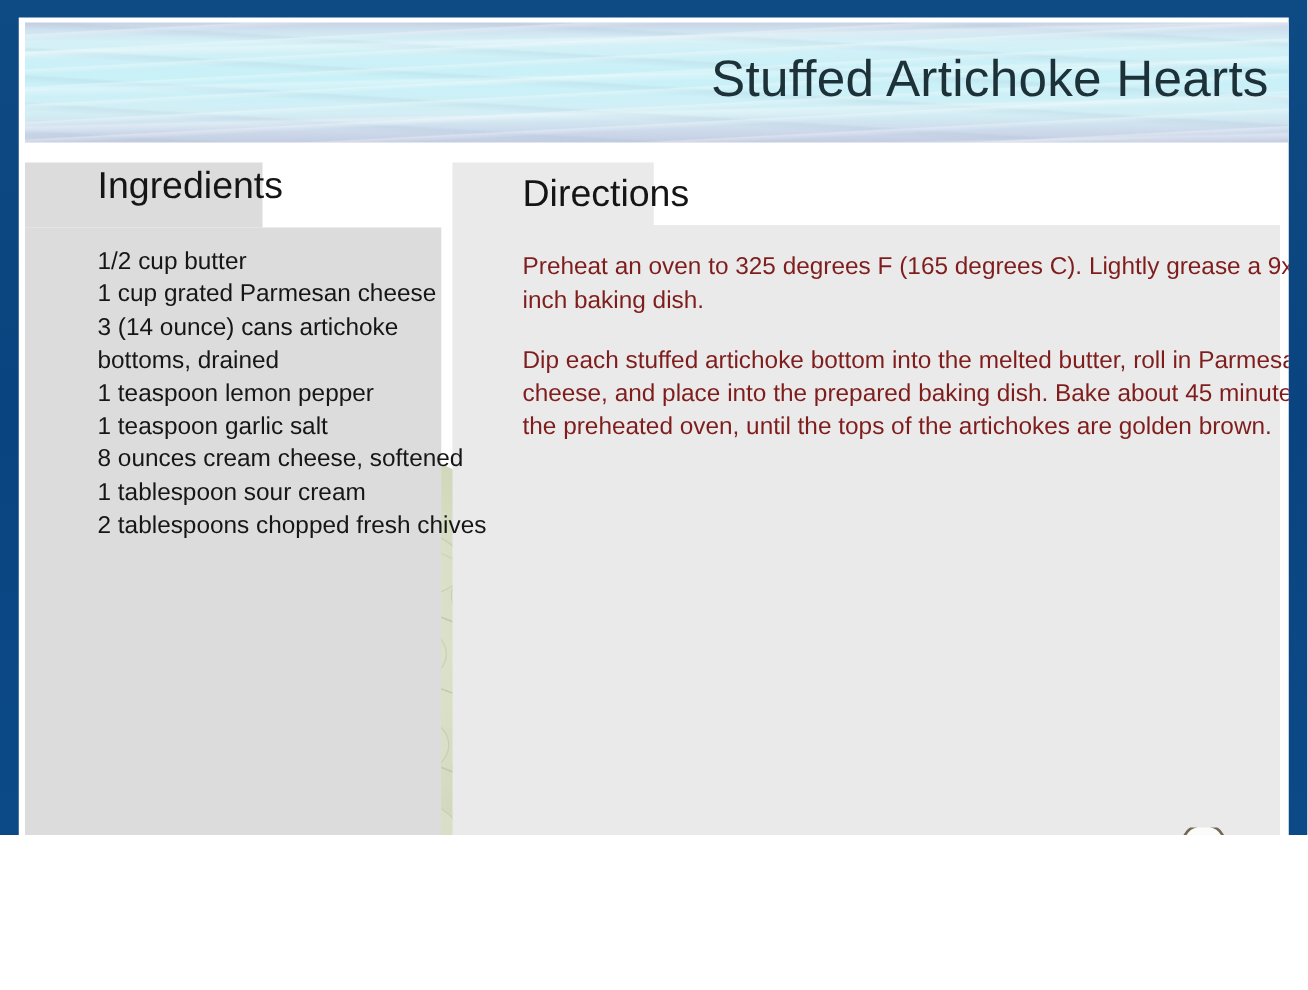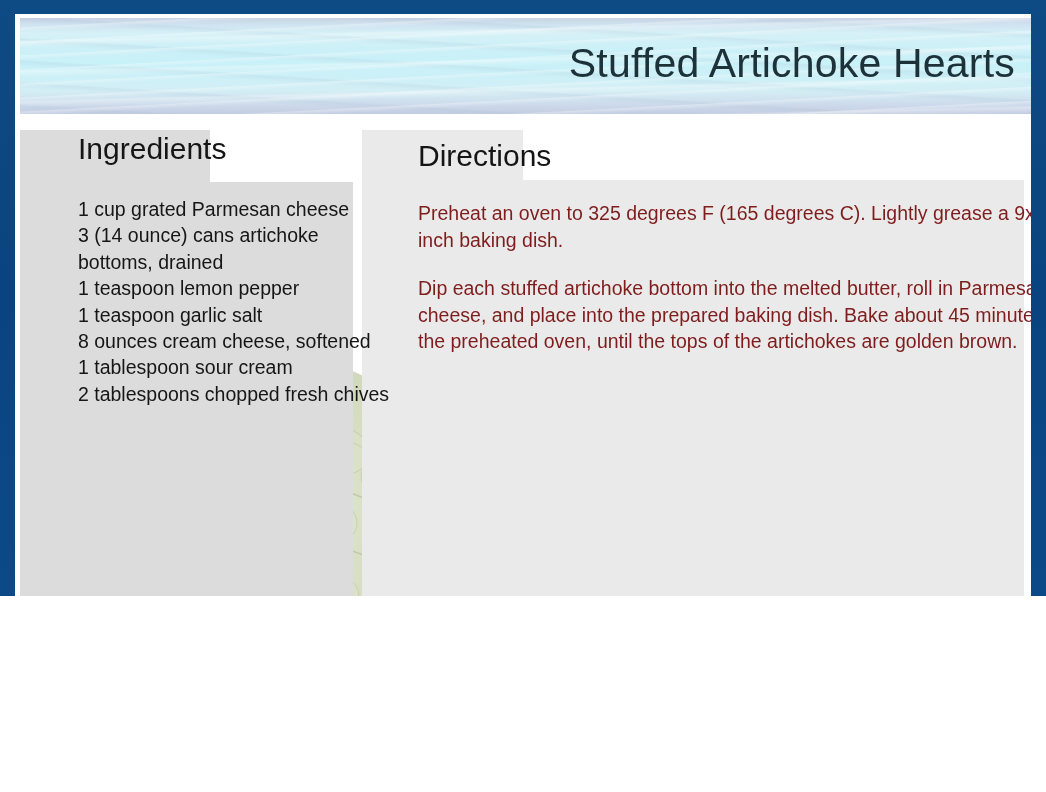--- a/index.html
+++ b/index.html
@@ -9,21 +9,21 @@
     width: 1046px;
     height: 792px;
     overflow: hidden;
     font-family: "Liberation Sans", sans-serif;
   }
 
   
   .card {
     position: relative;
     width: 1046px;
-    height: 596px;
+    height: 668px;
     background: #0b4a87;
     background: linear-gradient(180deg,#0e4a84 0%, #0a4480 50%, #0b4a87 100%);
     overflow: hidden;
   }
 
   .card-inner {
     position: absolute;
     left: 15px;
     top: 14px;
     width: 1016px;
@@ -303,20 +303,21 @@
           </g>
         </g>
       </svg>
     </div>
 
     <div class="panel-ingredients-head"></div>
     <div class="panel-ingredients-body"></div>
     <div class="ingredients-content">
       <div class="head-label ing-head">Ingredients</div>
       <div class="ing-list">
+          <div class="line">1/2 cup butter</div>
           <div class="line">1 cup grated Parmesan cheese</div>
           <div class="line">3 (14 ounce) cans artichoke bottoms, drained</div>
           <div class="line">1 teaspoon lemon pepper</div>
           <div class="line">1 teaspoon garlic salt</div>
           <div class="line">8 ounces cream cheese, softened</div>
           <div class="line">1 tablespoon sour cream</div>
           <div class="line">2 tablespoons chopped fresh chives</div>
         </div>
     </div>
 

